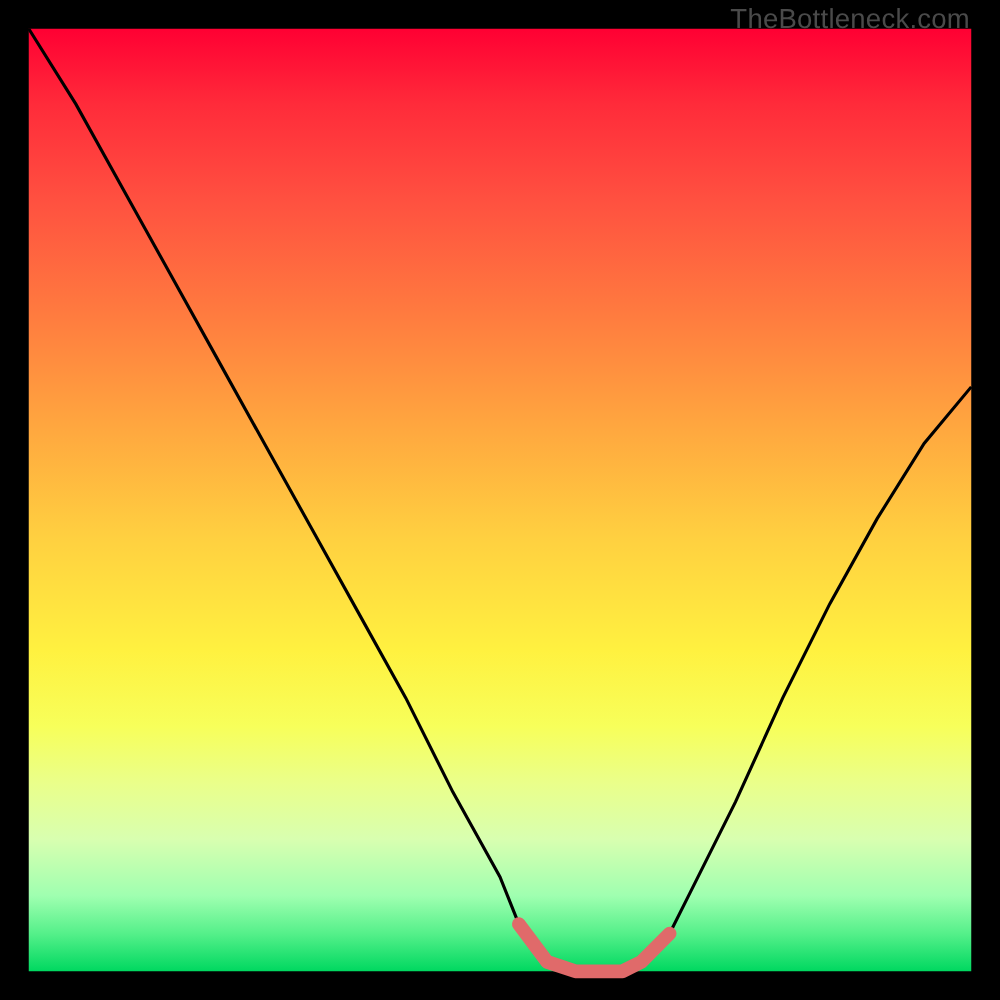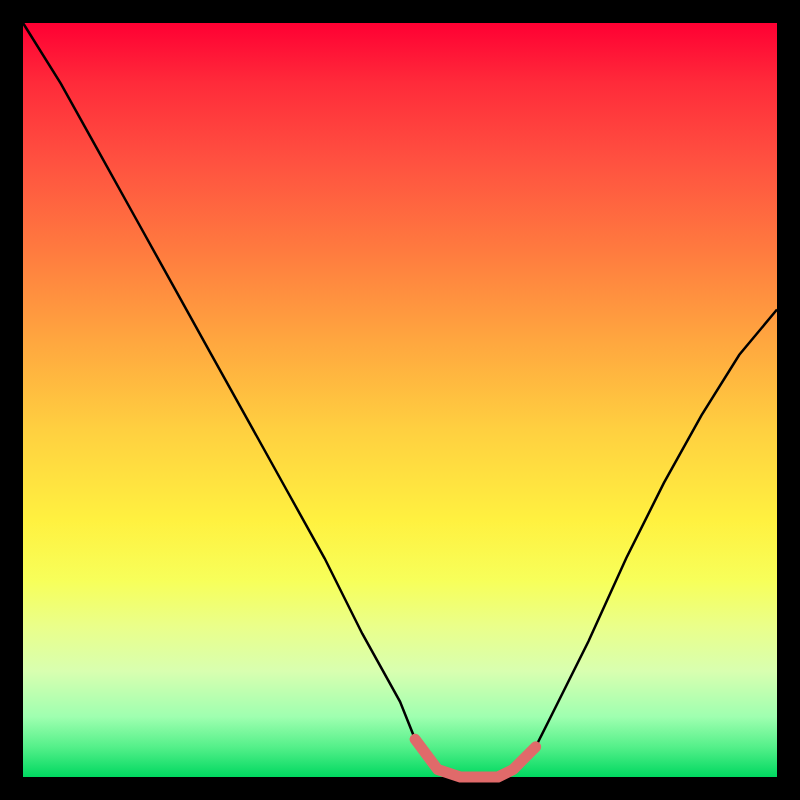--- a/index.html
+++ b/index.html
@@ -59,20 +59,21 @@
     width: 754px;
     height: 754px;
     overflow: visible;
   }
 </style>
 </head>
 <body>
 
 <div class="frame">
 
+  <div class="watermark">TheBottleneck.com</div>
 
   <div class="plot-area">
     <svg class="curve" viewBox="0 0 754 754" preserveAspectRatio="none">
       <path d="M0.0 0.0 L37.7 60.3 L75.4 128.2 L113.1 196.0 L150.8 263.9 L188.5 331.8 L226.2 399.6 L263.9 467.5 L301.6 535.3 L339.3 610.7 L377.0 678.6 L392.1 716.3 L414.7 746.5 L437.3 754.0 L452.4 754.0 L475.0 754.0 L490.1 746.5 L512.7 723.8 L527.8 693.7 L565.5 618.3 L603.2 535.3 L640.9 459.9 L678.6 392.1 L716.3 331.8 L754.0 286.5" fill="none" stroke="#000" stroke-width="2.5"></path>
       <path d="M392.1 716.3 L414.7 746.5 L437.3 754.0 L452.4 754.0 L475.0 754.0 L490.1 746.5 L512.7 723.8" fill="none" stroke="#e06a6a" stroke-width="11" stroke-linecap="round" stroke-linejoin="round"></path>
     </svg>
   </div>
 
 </div>
 

